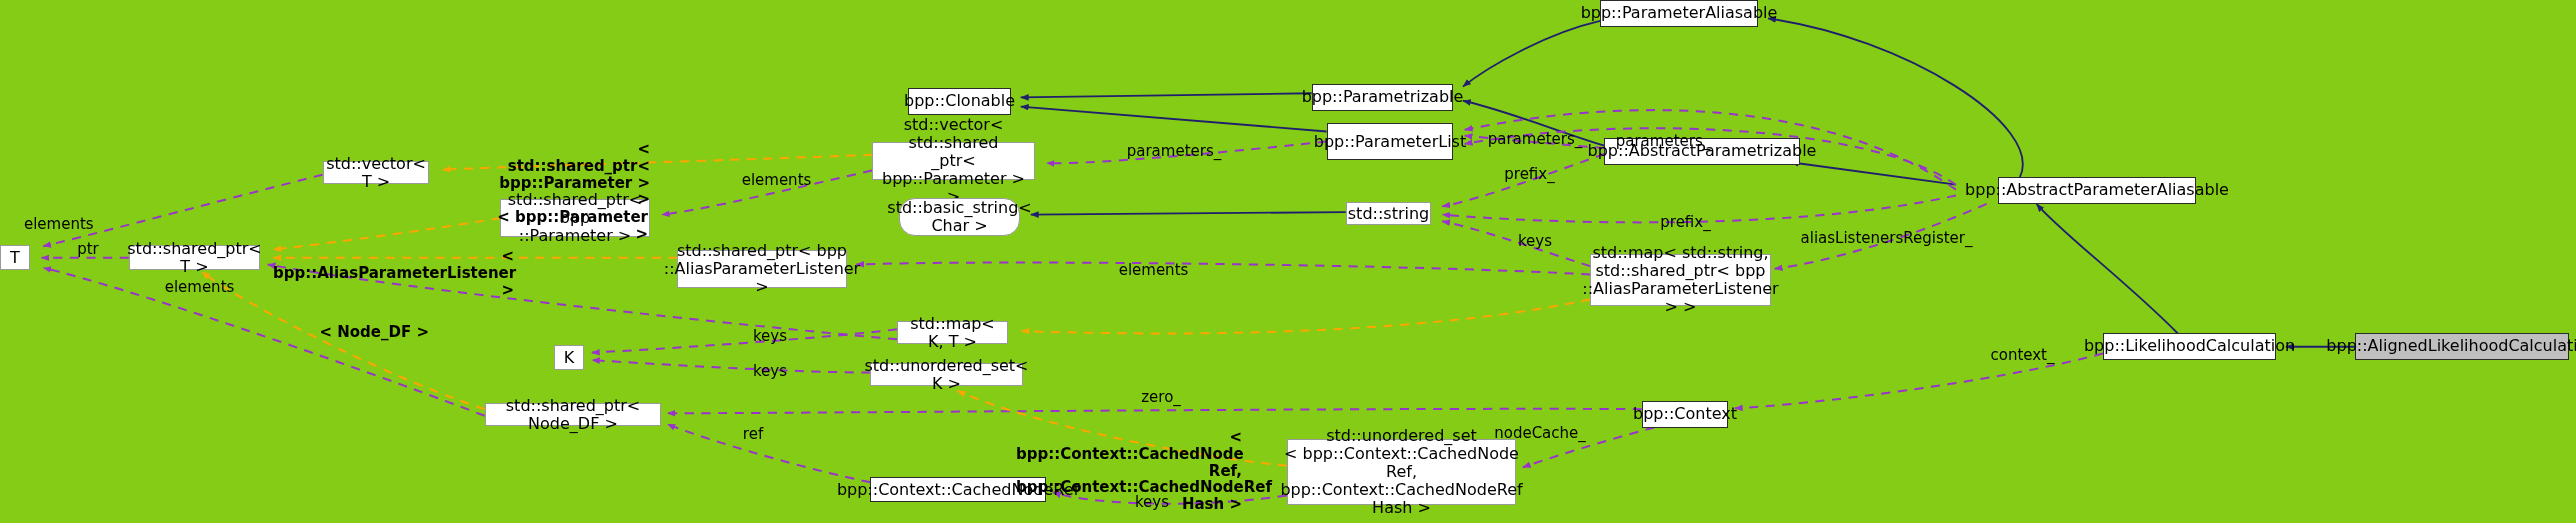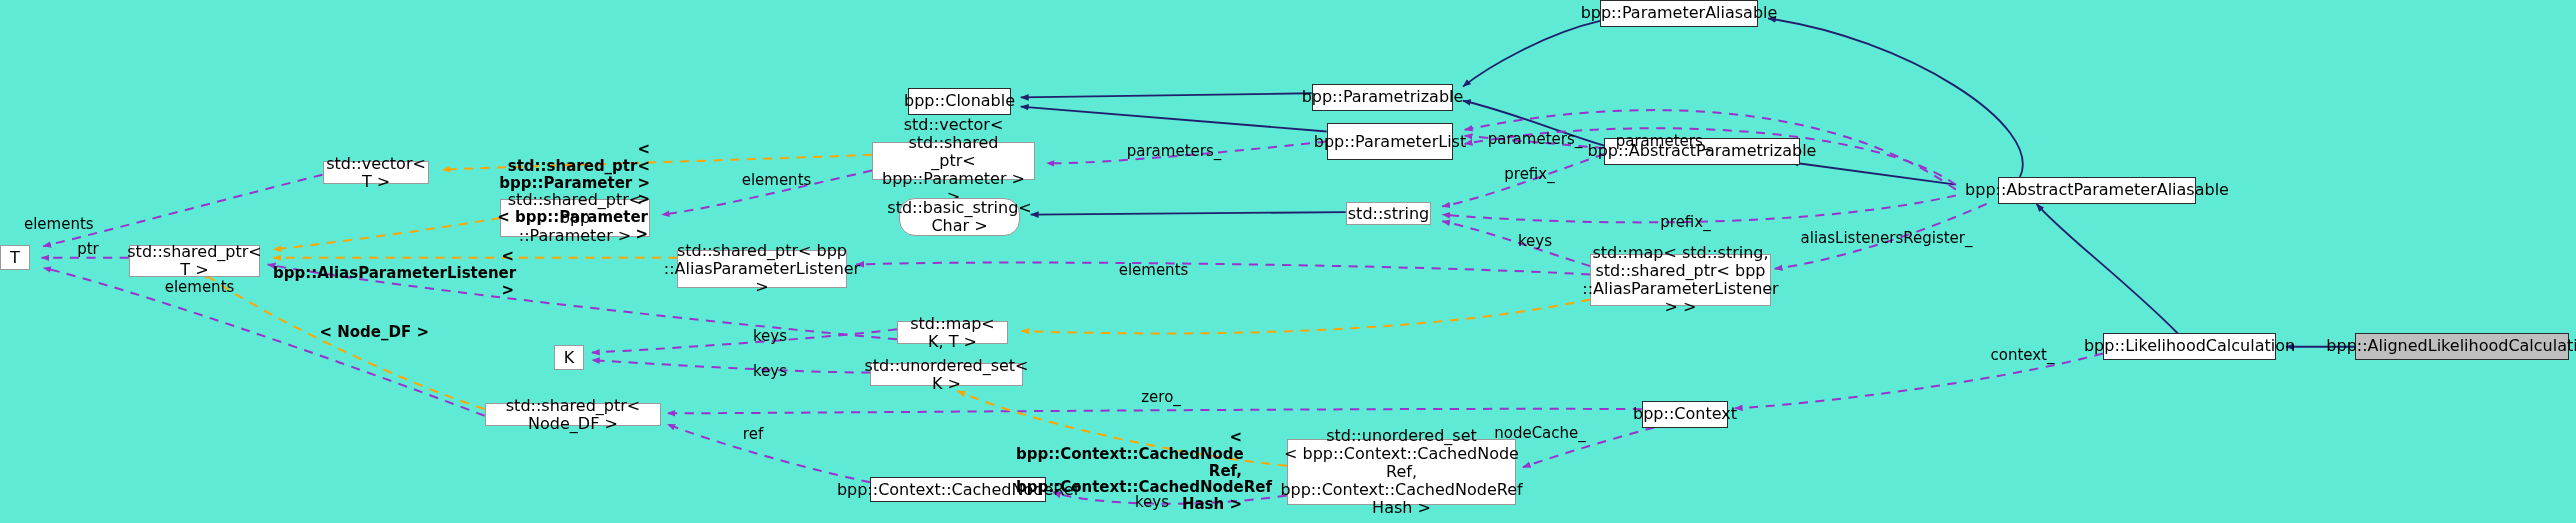--- a/index.html
+++ b/index.html
@@ -2,21 +2,21 @@
 <html style="font-size:13.3px"><head>
 <meta charset="utf-8">
 <title>bpp::AlignedLikelihoodCalculation Collaboration Diagram</title>
 <style>
   html,body{margin:0;padding:0;background:#ffffff;}
   body{font-family:"DejaVu Sans","Liberation Sans",sans-serif;}
   #diagram{
     position:relative;
     width:2576px;
     height:524px;
-    background:#5eead4;
+    background:#84cc16;
     overflow:hidden;
   }
   #edges{position:absolute;left:0;top:0;width:2576px;height:524px;}
   .node{
     position:absolute;
     box-sizing:border-box;
     display:flex;
     align-items:center;
     justify-content:center;
     text-align:center;
@@ -158,21 +158,21 @@
 
   <div class="node n-plain" style="left:323px;top:161px;width:106px;height:23px;">std::vector&lt; T &gt;</div>
   <div class="node n-plain" style="left:872px;top:142px;width:163px;height:38px;">std::vector&lt; std::shared
 _ptr&lt; bpp::Parameter &gt; &gt;</div>
   <div class="node n-plain" style="left:500px;top:199px;width:150px;height:38px;">std::shared_ptr&lt; bpp
 ::Parameter &gt;</div>
   <div class="node n-plain" style="left:899px;top:198px;width:121px;height:38px;border-radius:16px;">std::basic_string&lt;
 Char &gt;</div>
   <div class="node n-plain" style="left:1346px;top:202px;width:85px;height:23px;">std::string</div>
   <div class="node n-plain" style="left:0px;top:245px;width:30px;height:25px;">T</div>
-  <div class="node n-plain" style="left:129px;top:245px;width:131px;height:32px;">std::shared_ptr&lt; T &gt;</div>
+  <div class="node n-plain" style="left:129px;top:245px;width:131px;height:25px;">std::shared_ptr&lt; T &gt;</div>
   <div class="node n-plain" style="left:677px;top:250px;width:170px;height:38px;">std::shared_ptr&lt; bpp
 ::AliasParameterListener &gt;</div>
   <div class="node n-plain" style="left:1590px;top:254px;width:181px;height:52px;">std::map&lt; std::string,
  std::shared_ptr&lt; bpp
 ::AliasParameterListener &gt; &gt;</div>
   <div class="node n-plain" style="left:897px;top:321px;width:111px;height:23px;">std::map&lt; K, T &gt;</div>
   <div class="node n-plain" style="left:554px;top:345px;width:30px;height:25px;">K</div>
   <div class="node n-plain" style="left:870px;top:363px;width:153px;height:23px;">std::unordered_set&lt; K &gt;</div>
   <div class="node n-plain" style="left:485px;top:403px;width:176px;height:23px;">std::shared_ptr&lt; Node_DF &gt;</div>
   <div class="node n-plain" style="left:1287px;top:439px;width:229px;height:66px;">std::unordered_set

